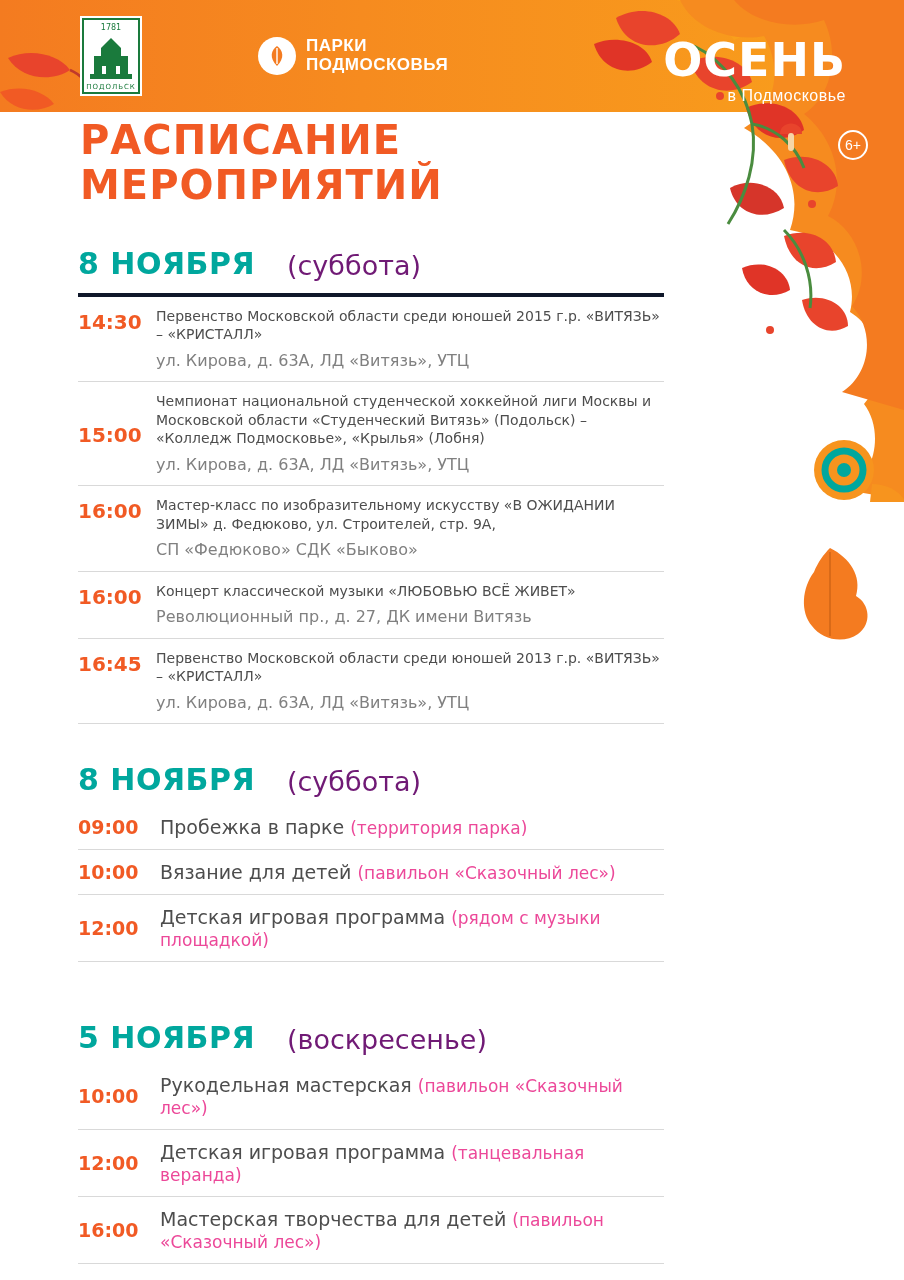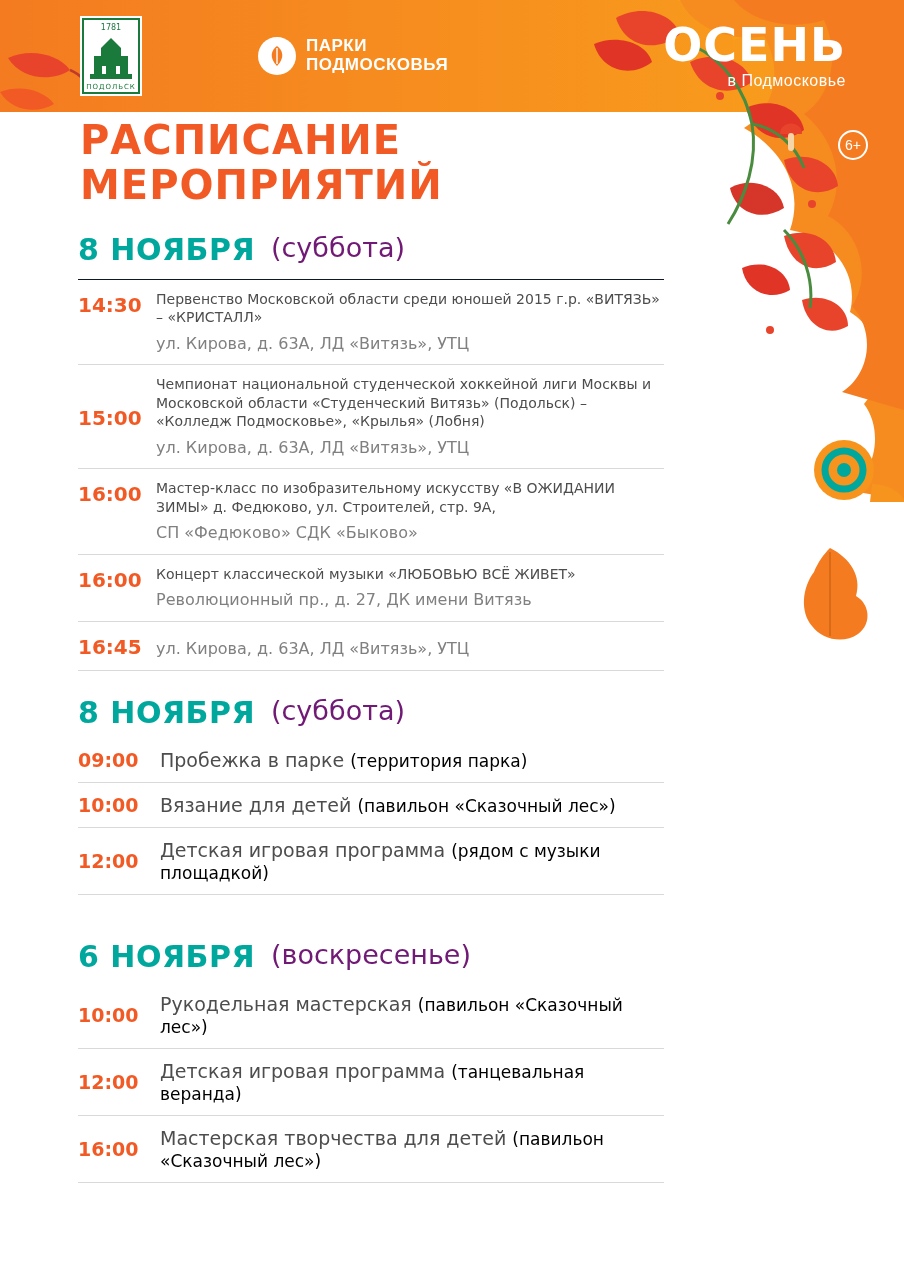--- a/index.html
+++ b/index.html
@@ -73,21 +73,21 @@
     display: flex; align-items: center; justify-content: center;
   }
   .parki-logo .txt {
     font-size: 17px;
     font-weight: bold;
     line-height: 1.1;
     letter-spacing: .5px;
   }
   .osen-logo {
     position: absolute;
-    right: 58px; top: 22px;
+    right: 58px; top: 37px;
     z-index: 6;
     text-align: right;
     color: #ffffff;
   }
   .osen-logo .big {
     font-size: 46px;
     font-weight: bold;
     letter-spacing: 1px;
     line-height: 1;
     font-family: "DejaVu Sans", sans-serif;
@@ -123,24 +123,24 @@
     font-size: 40px;
     font-weight: bold;
     line-height: 1.12;
     letter-spacing: 1px;
     font-family: "DejaVu Sans", sans-serif;
     white-space: pre-line;
   }
 
   .day-heading {
     margin-left: 78px;
-    margin-top: 24px;
+    margin-top: 38px;
     display: flex;
-    align-items: flex-start;
-    gap: 16px;
+    align-items: flex-end;
+    gap: 32px;
   }
   .day-heading .date {
     color: #00a79d;
     font-size: 30px;
     font-weight: bold;
     letter-spacing: .5px;
     font-family: "DejaVu Sans", sans-serif;
   }
   .day-heading .dow {
     color: #701a75;
@@ -150,21 +150,21 @@
 
   
   .events { margin-top: 12px; }
   .event-row {
     display: flex;
     align-items: flex-start;
     padding: 10px 0 10px 0;
     margin: 0 60px 0 78px;
     border-bottom: 1px solid #d9d9d9;
   }
-  .event-row:first-child { border-top: 1px solid #0f172a; }
+  .event-row:first-child { border-top: 4px solid #0f172a; }
   .event-time {
     width: 78px;
     flex: 0 0 78px;
     color: #f15a24;
     font-size: 20px;
     font-weight: bold;
     line-height: 1.3;
     font-family: "DejaVu Sans", sans-serif;
     padding-top: 2px;
   }
@@ -218,21 +218,21 @@
     color: #f15a24;
     font-size: 19px;
     font-weight: bold;
     font-family: "DejaVu Sans", sans-serif;
   }
   .simple-row .sn {
     color: #4d4d4d;
     font-size: 19px;
     font-family: "DejaVu Sans", sans-serif;
   }
-  .simple-row .sn .paren { color: #000000; font-size: 17px; }
+  .simple-row .sn .paren { color: #ec4899; font-size: 17px; }
 
   .spacer-lg { height: 20px; }
 </style>
 </head>
 <body>
 
 <div class="header-band"></div>
 
 <svg class="leaf-left-art" viewBox="0 0 110 90">
   <path d="M8 18 C30 8, 58 14, 70 30 C52 42, 22 40, 8 18 Z" fill="#e8442c"></path>
@@ -356,20 +356,21 @@
       <div class="event-time">16:00</div>
       <div class="event-body">
         <div class="event-title">Концерт классической музыки «ЛЮБОВЬЮ ВСЁ ЖИВЕТ»</div>
         <div class="event-place">Революционный пр., д. 27, ДК имени Витязь</div>
       </div>
     </div>
 
     <div class="event-row">
       <div class="event-time">16:45</div>
       <div class="event-body">
+        <div class="event-title">Первенство Московской области среди юношей 2013 г.р. «ВИТЯЗЬ» – «КРИСТАЛЛ»</div>
         <div class="event-place">ул. Кирова, д. 63А, ЛД «Витязь», УТЦ</div>
       </div>
     </div>
 
   </div>
 
 
   <div class="day-heading">
     <span class="date">8 НОЯБРЯ</span>
     <span class="dow">(суббота)</span>
@@ -394,21 +395,21 @@
       <div class="sn">
         <span>Детская игровая программа</span>
         <span class="paren">(рядом с музыки площадкой)</span>
       </div>
     </div>
   </div>
 
   <div class="spacer-lg"></div>
 
   <div class="day-heading">
-    <span class="date">6 НОЯБРЯ</span>
+    <span class="date">5 НОЯБРЯ</span>
     <span class="dow">(воскресенье)</span>
   </div>
   <div class="simple-list">
     <div class="simple-row">
       <div class="st">10:00</div>
       <div class="sn">
         <span>Рукодельная мастерская</span>
         <span class="paren">(павильон «Сказочный лес»)</span>
       </div>
     </div>

